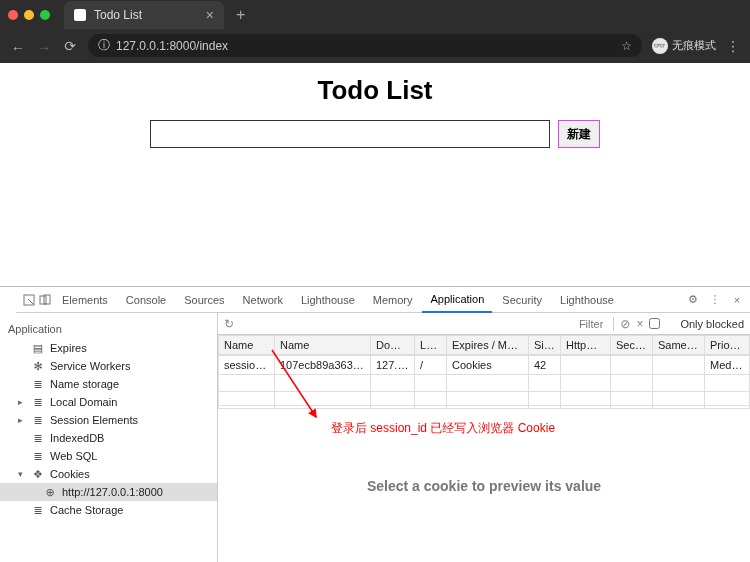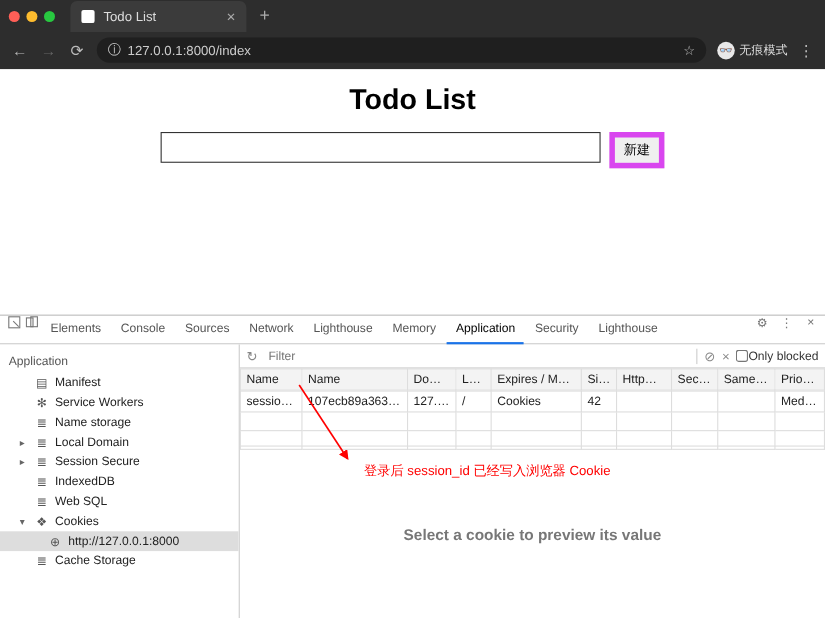--- a/index.html
+++ b/index.html
@@ -23,48 +23,48 @@
 .url-star { margin-left: auto; color: #bbb; cursor: pointer; }
 .incog { display: flex; align-items: center; gap: 4px; color: #ddd; font-size: 11px; }
 .incog-icon { width: 16px; height: 16px; background: #e8e8e8; border-radius: 50%; display: flex; align-items: center; justify-content: center; font-size: 10px; color: #333; }
 .menu-dots { color: #bbb; font-size: 14px; cursor: pointer; }
 
 
 .page { height: 223px; background: #fff; padding-top: 12px; }
 .page h1 { text-align: center; font-size: 26px; font-weight: 700; color: #000; margin-bottom: 14px; }
 .form-row { display: flex; justify-content: center; gap: 8px; }
 .todo-input { width: 400px; height: 28px; border: 1px solid #333; padding: 0 6px; font-size: 13px; }
-.create-btn { border: 5px solid #d946ef; background: #efefef; padding: 3px 8px; font-size: 12px; cursor: pointer; }
+.create-btn { border: 1px solid #d946ef; background: #efefef; padding: 3px 8px; font-size: 12px; cursor: pointer; font-weight: bold; }
 
 
 .devtools { border-top: 1px solid #bbb; height: 279px; display: flex; flex-direction: column; font-size: 11px; color: #333; }
-.dt-tabs { display: flex; align-items: flex-start; border-bottom: 1px solid #ccc; padding: 0 6px; height: 26px; gap: 2px; }
+.dt-tabs { display: flex; align-items: center; border-bottom: 1px solid #ccc; padding: 0 6px; height: 26px; gap: 2px; margin-left: 16px; }
 .dt-ico { width: 14px; height: 12px; color: #777; cursor: pointer; display: inline-flex; align-items: center; justify-content: center; }
 .dt-tab { padding: 6px 8px; color: #555; cursor: pointer; }
 .dt-tab.active { color: #000; border-bottom: 2px solid #1a73e8; }
 .dt-right { margin-left: auto; display: flex; gap: 8px; color: #666; }
 .dt-body { flex: 1; display: flex; overflow: hidden; }
 
 
 .sidebar { width: 225px; border-right: 1px solid #ccc; overflow-y: auto; padding: 4px 0 8px; }
 .sb-head { color: #555; padding: 6px 8px 4px; font-size: 11px; }
 .sb-item { display: flex; align-items: center; gap: 6px; padding: 3px 8px 3px 18px; cursor: pointer; }
 .sb-sub { padding-left: 30px; }
 .sb-item.sel { background: #ddd; }
 .sb-caret { width: 8px; color: #666; font-size: 9px; }
 .sb-icon { width: 12px; height: 12px; display: inline-flex; align-items: center; justify-content: center; color: #555; font-size: 11px; }
 .sb-item .txt { color: #222; }
 
 
 .main { flex: 1; display: flex; flex-direction: column; position: relative; }
 .filter-row { display: flex; align-items: center; gap: 6px; border-bottom: 1px solid #ccc; padding: 2px 6px; height: 22px; }
 .filter-ico { color: #888; font-size: 12px; cursor: pointer; }
-.filter-inp { flex: 1; border: none; outline: none; font-size: 11px; color: #333; padding: 2px 4px; }
+.filter-inp { flex: 1; border: none; outline: none; font-size: 11px; color: #333; padding: 2px 4px; text-align: right; }
 .sep { width: 1px; height: 14px; background: #ccc; }
-.only { display: flex; align-items: center; gap: 0; color: #333; font-size: 11px; }
+.only { display: flex; align-items: center; gap: 20px; color: #333; font-size: 11px; }
 .only input { width: 11px; height: 11px; }
 
 .tbl { border-collapse: collapse; width: 100%; table-layout: fixed; }
 .tbl th, .tbl td { border: 1px solid #ddd; padding: 3px 5px; text-align: left; font-size: 11px; height: 17px; overflow: hidden; white-space: nowrap; text-overflow: ellipsis; }
 .tbl th { background: #f3f3f3; font-weight: 400; color: #222; }
 .tbl-body-wrap { height: 50px; }
 .tbl td { color: #222; }
 
 .preview { flex: 1; display: flex; align-items: center; justify-content: center; color: #777; font-weight: 600; font-size: 14px; border-top: 1px solid #ddd; position: relative; }
 
@@ -135,41 +135,41 @@
       <span class="dt-ico">⋮</span>
       <span class="dt-ico">×</span>
     </div>
   </div>
   <div class="dt-body">
     <div class="sidebar" id="sidebar">
         <div class="sb-head">Application</div>
         <div class="sb-item">
           <span class="sb-caret"></span>
           <span class="sb-icon">▤</span>
-          <span class="txt">Manifest</span>
+          <span class="txt">Expires</span>
         </div>
         <div class="sb-item">
           <span class="sb-caret"></span>
           <span class="sb-icon">✻</span>
           <span class="txt">Service Workers</span>
         </div>
         <div class="sb-item">
           <span class="sb-caret"></span>
           <span class="sb-icon">≣</span>
           <span class="txt">Name storage</span>
         </div>
         <div class="sb-item">
           <span class="sb-caret">▸</span>
           <span class="sb-icon">≣</span>
           <span class="txt">Local Domain</span>
         </div>
         <div class="sb-item">
           <span class="sb-caret">▸</span>
           <span class="sb-icon">≣</span>
-          <span class="txt">Session Secure</span>
+          <span class="txt">Session Elements</span>
         </div>
         <div class="sb-item">
           <span class="sb-caret"></span>
           <span class="sb-icon">≣</span>
           <span class="txt">IndexedDB</span>
         </div>
         <div class="sb-item">
           <span class="sb-caret"></span>
           <span class="sb-icon">≣</span>
           <span class="txt">Web SQL</span>

